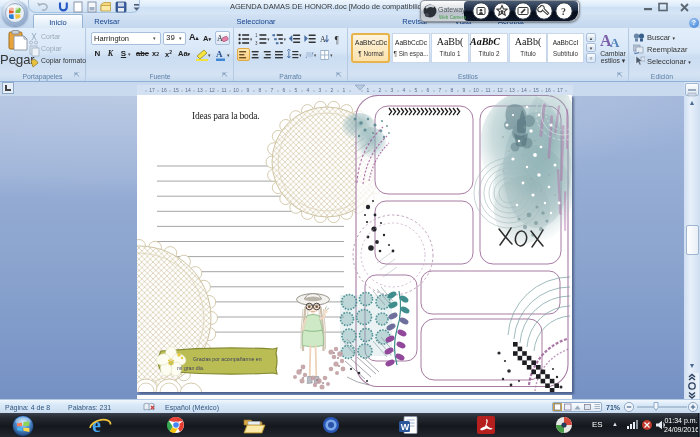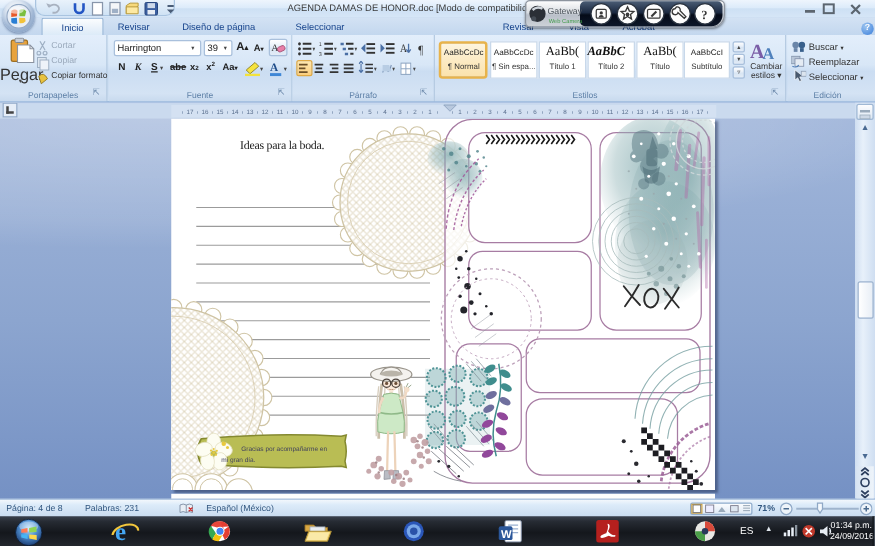--- a/index.html
+++ b/index.html
@@ -122,21 +122,20 @@
 
       <path d="M74 6 a2.4 2.4 0 1 0 2.4 3.2 l5 4.4 1.3-1.3 -4.6-4.7 a2.4 2.4 0 0 0 -3-3z" fill="none" stroke="#3a3a3a" stroke-width="1.1"></path>
 
       <text x="95" y="14" font-size="10" font-weight="bold" fill="#3a3a3a" font-family="Liberation Serif">?</text>
     </svg>
   </div>
 
   <div id="tabrow">
     <div class="tab active" style="left:33px;width:50px;">Inicio</div>
     <div class="tab" style="left:86px;width:42px;">Revisar</div>
-    <div class="tab" style="left:131px;width:88px;">Diseño de página</div>
     <div class="tab" style="left:222px;width:68px;">Seleccionar</div>
     <div class="tab" style="left:390px;width:50px;">Revisar</div>
     <div class="tab" style="left:444px;width:38px;">Vista</div>
     <div class="tab" style="left:487px;width:48px;">Acrobat</div>
 
     <div class="abs" style="left:689px;top:4px;width:10px;height:10px;border-radius:50%;background:radial-gradient(circle at 35% 30%,#9cc4ef,#3a7edb);color:#fff;font-size:7px;text-align:center;line-height:10px;font-weight:bold;">?</div>
   </div>
 
   <div id="ribbon">
 
@@ -161,21 +160,21 @@
       <div class="abs" style="left:41px;top:29px;font-size:6.8px;color:#333;">Copiar formato</div>
       <div class="glabel">Portapapeles</div>
       <div class="launcher">⇱</div>
     </div>
 
     <div class="group" style="left:87px;width:147px;">
       <div class="btnbox" style="left:4px;top:4px;width:70px;height:13px;background:#fff;"></div>
       <div class="abs" style="left:7px;top:6px;font-size:7.5px;color:#222;">Harrington</div>
       <div class="abs" style="left:66px;top:7px;font-size:5px;color:#444;">▾</div>
       <div class="btnbox" style="left:76px;top:4px;width:23px;height:13px;background:#fff;"></div>
-      <div class="abs" style="left:79px;top:6px;font-size:7.5px;color:#222;">39</div>
+      <div class="abs" style="left:79px;top:6px;font-size:7.5px;color:#222;font-family:Liberation Mono, monospace;">39</div>
       <div class="abs" style="left:92px;top:7px;font-size:5px;color:#444;">▾</div>
       <div class="abs" style="left:102px;top:4px;font-size:9px;font-weight:bold;color:#222;">A<span style="font-size:6px;">▴</span></div>
       <div class="abs" style="left:116px;top:6px;font-size:7.5px;font-weight:bold;color:#222;">A<span style="font-size:5px;">▾</span></div>
       <div class="btnbox" style="left:128px;top:3px;width:15px;height:14px;"></div>
       <svg class="abs" style="left:130px;top:5px" width="12" height="11" viewBox="0 0 12 11">
         <text x="0" y="8" font-size="8" fill="#333" font-family="Liberation Serif">A</text>
         <rect x="5" y="4" width="6" height="4" rx="1.5" fill="#e87fa8" stroke="#a04a6e" stroke-width=".6" transform="rotate(-25 8 6)"></rect>
       </svg>
 
       <div class="abs" style="left:5px;top:21px;width:11px;text-align:center;font-size:8px;font-weight:bold;color:#222;">N</div>

